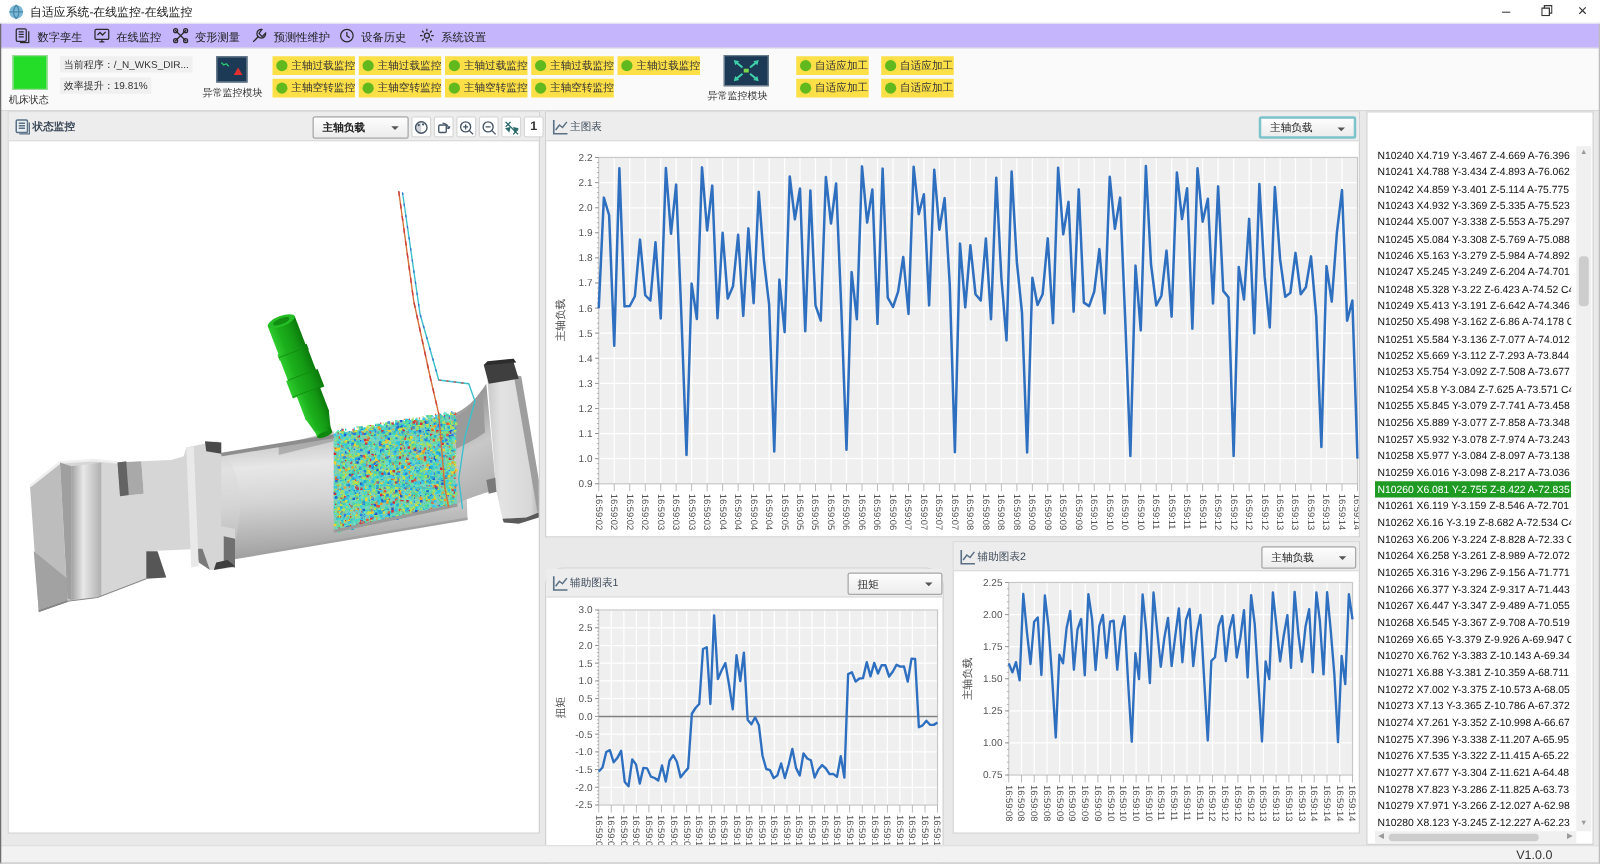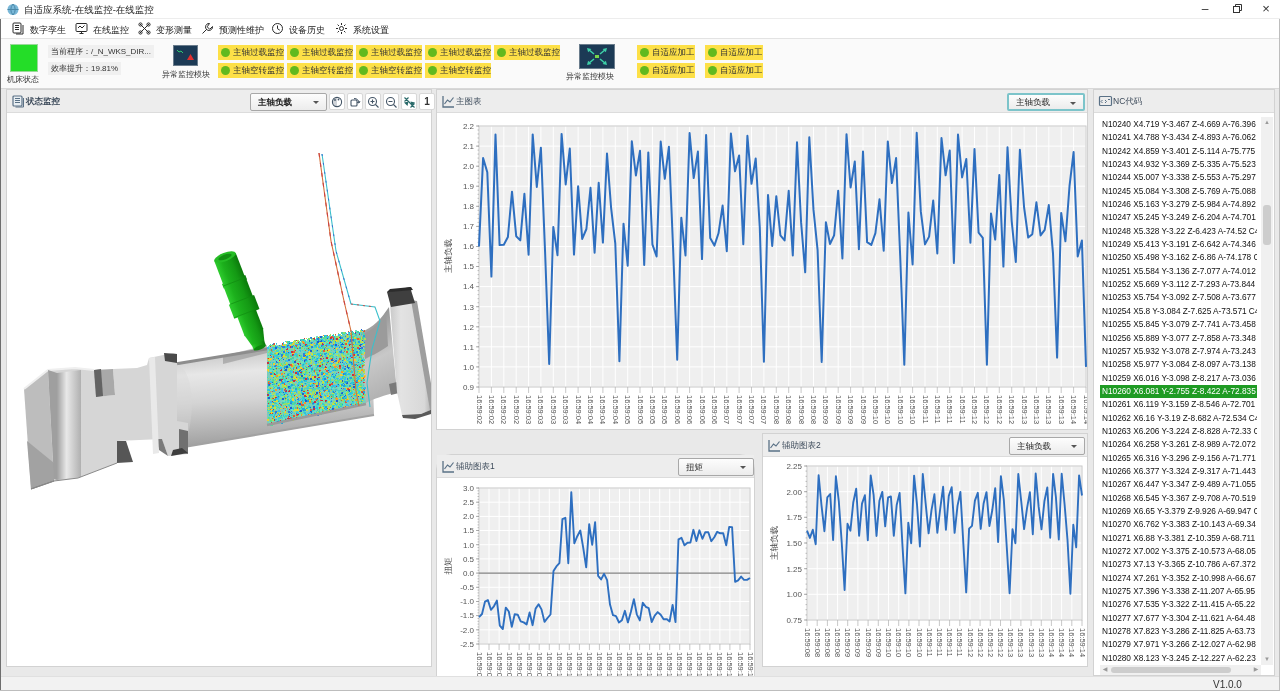--- a/index.html
+++ b/index.html
@@ -2,21 +2,21 @@
 <html><head><meta charset="utf-8">
 <style>
 *{margin:0;padding:0;box-sizing:border-box;font-family:"Liberation Sans",sans-serif;}
 html,body{width:1280px;height:691px;overflow:hidden;background:#e9e9e9;position:relative;}
 .abs{position:absolute;}
 
 #titlebar{left:0;top:0;width:1280px;height:19px;background:#fff;border-bottom:1px solid #ededed;}
 #titlebar .ttl{position:absolute;left:24px;top:4px;font-size:9.5px;color:#1a1a1a;}
 .winbtn{position:absolute;top:0;width:30px;height:19px;text-align:center;font-size:12px;color:#333;line-height:18px;}
 
-#menubar{left:0;top:19px;width:1280px;height:20px;background:#ffffff;border-bottom:1px solid #e3e3e3;}
+#menubar{left:0;top:19px;width:1280px;height:20px;background:#c4b5fd;border-bottom:1px solid #e3e3e3;}
 .mitem{position:absolute;top:3px;height:16px;font-size:9px;color:#222;white-space:nowrap;}
 .mitem svg{vertical-align:-2.5px;margin-right:5px;}
 
 #toolbar{left:0;top:39px;width:1280px;height:50px;background:#fafafa;border-bottom:1px solid #d8d8d8;}
 #mstate{left:10px;top:5px;width:28px;height:28px;background:#24dd28;border:1px solid #9ad89a;}
 .tlabel{position:absolute;font-size:8px;color:#333;white-space:nowrap;}
 .infobox{position:absolute;left:48px;height:13px;background:#f0f0f0;font-size:8px;color:#333;line-height:13px;padding:0 3px;white-space:nowrap;}
 .modicon{position:absolute;background:#1c3a55;border:1px solid #6a7c8c;}
 .gbtn{position:absolute;height:15px;background:#fde047;font-size:8.5px;color:#333;line-height:15px;white-space:nowrap;padding-left:15px;}
 .gbtn::before{content:"";position:absolute;left:3px;top:3px;width:9px;height:9px;border-radius:50%;background:#62b91e;}
@@ -887,28 +887,20 @@
         <text x="308.8" y="194.0" font-size="7.5" fill="#555" transform="rotate(90 308.8 194.0)" text-anchor="start" dy="2.5">16:59:14</text>
         <line x1="319.0" y1="186.0" x2="319.0" y2="192.0" stroke="#b0b0b0" stroke-width="0.7"></line>
         <text x="319.0" y="194.0" font-size="7.5" fill="#555" transform="rotate(90 319.0 194.0)" text-anchor="start" dy="2.5">16:59:14</text>
 <text x="14" y="109" font-size="8.5" fill="#444" text-anchor="middle" transform="rotate(-90 14 109)">主轴负载</text>
 <polyline points="44.0,96.7 46.9,103.9 49.8,95.7 52.7,110.3 55.6,41.2 58.5,71.3 61.4,97.2 64.3,63.4 67.2,60.0 70.1,106.0 72.9,42.3 75.8,67.4 78.7,108.0 81.6,156.0 84.5,89.8 87.4,96.7 90.3,68.2 93.2,54.8 96.1,101.8 99.0,69.6 101.9,61.2 104.8,106.3 107.7,41.4 110.6,60.9 113.5,102.0 116.4,66.8 119.3,57.9 122.2,92.4 125.1,63.4 127.9,62.5 130.8,101.8 133.7,71.0 136.6,58.9 139.5,112.1 142.4,159.4 145.3,88.6 148.2,109.3 151.1,41.6 154.0,70.3 156.9,112.5 159.8,40.0 162.7,70.0 165.6,99.4 168.5,76.1 171.4,60.3 174.3,98.8 177.2,74.8 180.1,52.8 182.9,95.8 185.8,61.9 188.7,53.2 191.6,98.9 194.5,71.9 197.4,57.9 200.3,108.9 203.2,158.4 206.1,94.7 209.0,91.8 211.9,66.6 214.8,58.8 217.7,94.9 220.6,69.5 223.5,58.1 226.4,92.0 229.3,76.0 232.2,54.1 235.1,108.0 237.9,42.1 240.8,65.5 243.7,112.0 246.6,159.2 249.5,95.2 252.4,109.3 255.3,40.0 258.2,67.1 261.1,95.1 264.0,74.4 266.9,58.2 269.8,100.3 272.7,39.5 275.6,72.4 278.5,95.4 281.4,67.3 284.3,53.4 287.2,103.8 290.1,39.9 292.9,63.0 295.8,105.5 298.7,39.8 301.6,70.5 304.5,105.8 307.4,159.7 310.3,90.8 313.2,113.3 316.1,41.4 319.0,61.5" fill="none" stroke="#2e6fc0" stroke-width="1.9" stroke-linejoin="round"></polyline>
 </svg>
   </div>
 </div>
 
 <div class="panel" style="left:1093px;top:89px;width:182px;height:587px;">
-  <div class="phead" style="background:#ededed;">
-    <svg class="pic" width="15" height="15" viewBox="0 0 15 15" fill="none" stroke="#5a7186" stroke-width="1.2">
-        <rect x="1.5" y="2.5" width="12" height="9" rx="1"></rect>
-        <path d="M4.5 6l-1.5 1.5L4.5 9M7 6l1.5 1.5L7 9" stroke-width="1"></path>
-        <path d="M10 5.5h2"></path>
-      </svg>
-    <span class="pt">NC代码</span>
-  </div>
   <div id="nclist">
 <div>N10240 X4.719 Y-3.467 Z-4.669 A-76.396</div>
 <div>N10241 X4.788 Y-3.434 Z-4.893 A-76.062</div>
 <div>N10242 X4.859 Y-3.401 Z-5.114 A-75.775</div>
 <div>N10243 X4.932 Y-3.369 Z-5.335 A-75.523</div>
 <div>N10244 X5.007 Y-3.338 Z-5.553 A-75.297</div>
 <div>N10245 X5.084 Y-3.308 Z-5.769 A-75.088</div>
 <div>N10246 X5.163 Y-3.279 Z-5.984 A-74.892</div>
 <div>N10247 X5.245 Y-3.249 Z-6.204 A-74.701</div>
 <div>N10248 X5.328 Y-3.22 Z-6.423 A-74.52 C4</div>

